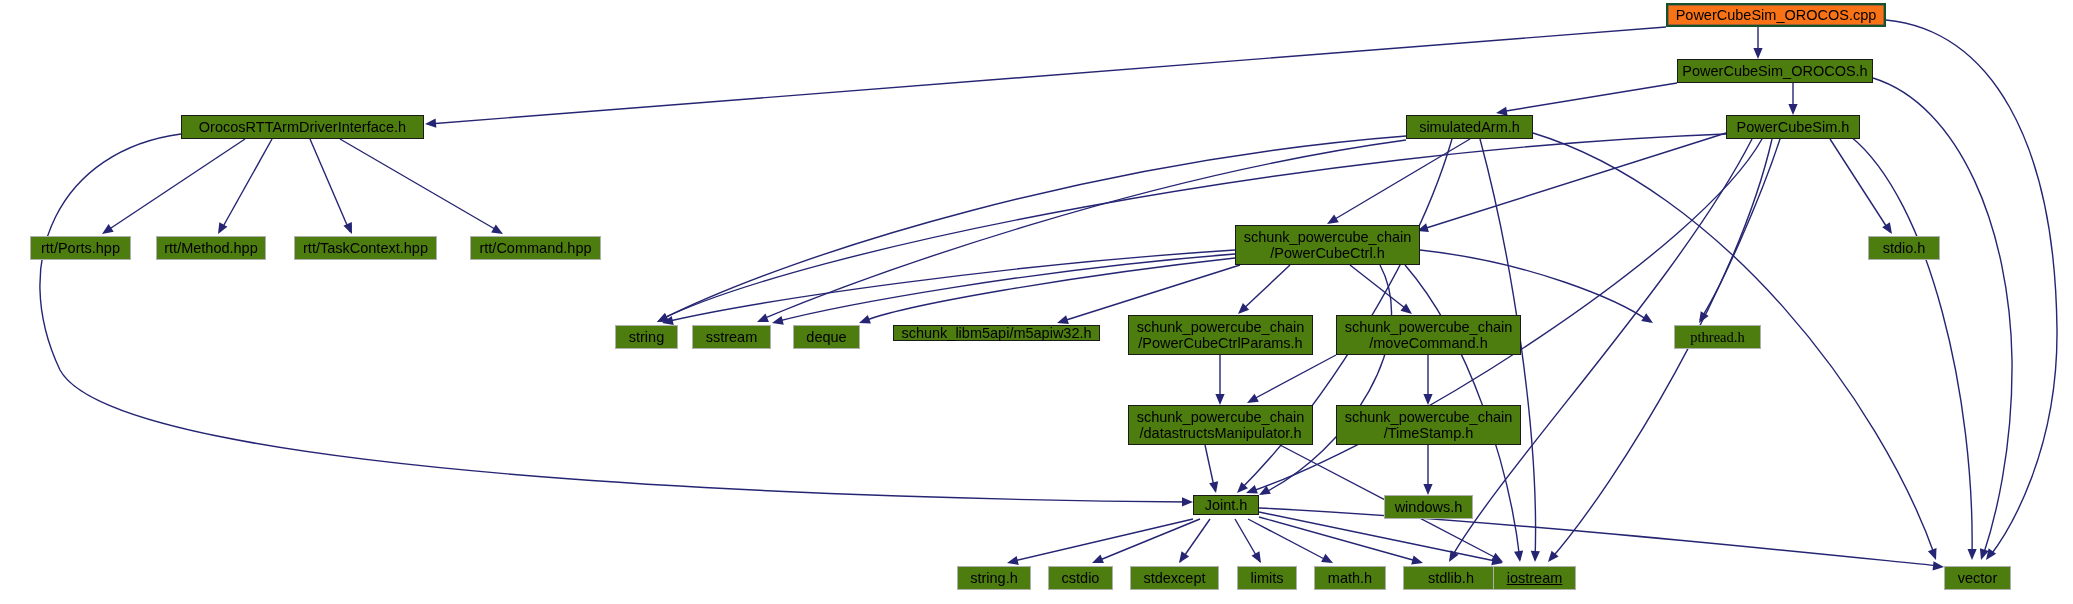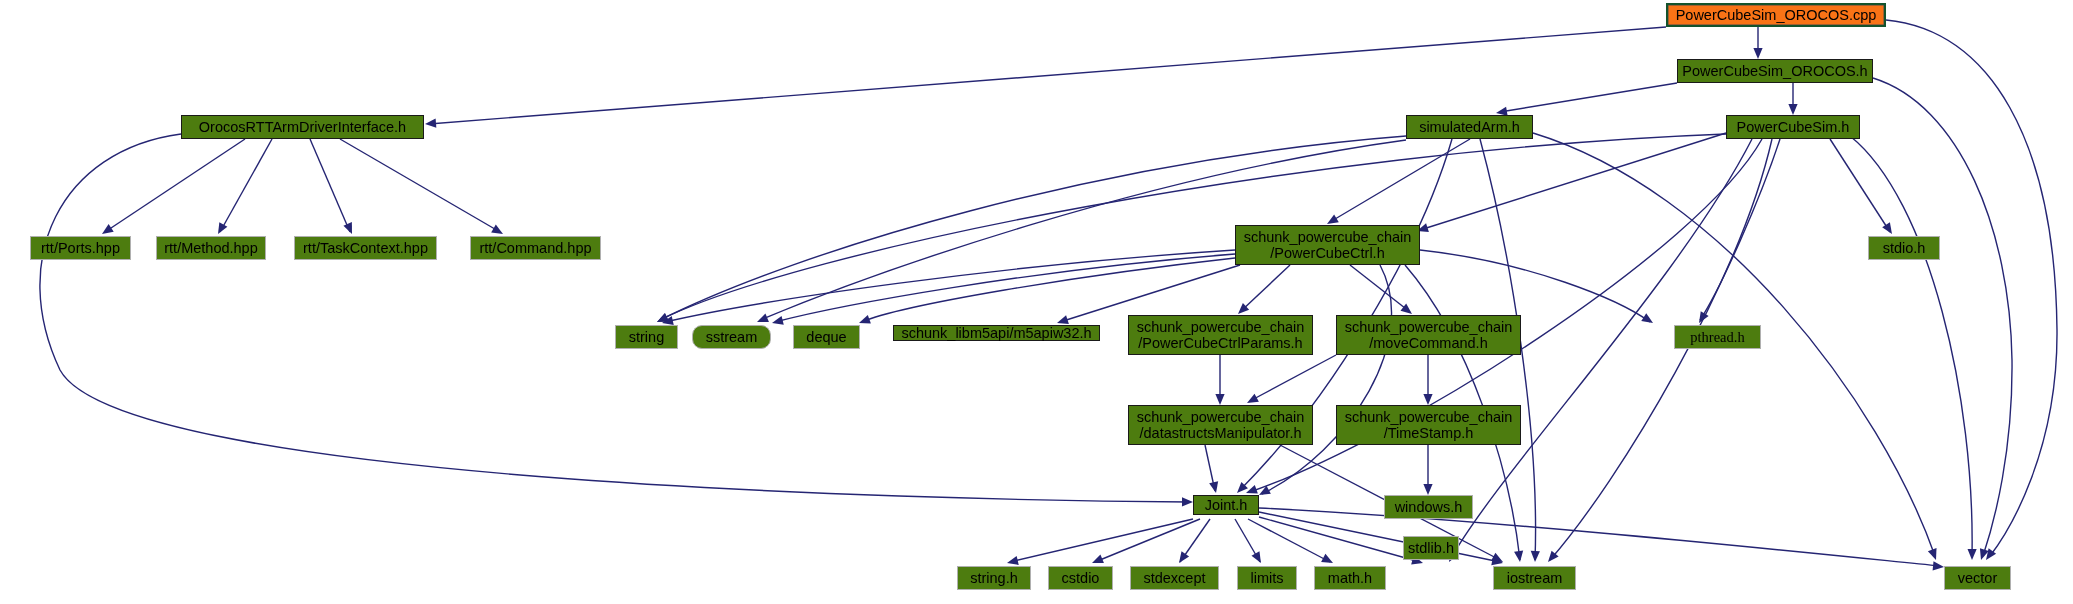--- a/index.html
+++ b/index.html
@@ -160,36 +160,36 @@
       <div class="node black" style="left: 1726px; top: 115px; width: 134px; height: 24px;"><span class="label">PowerCubeSim.h</span></div>
       <div class="node black" style="left: 181px; top: 115px; width: 243px; height: 24px;"><span class="label">OrocosRTTArmDriverInterface.h</span></div>
       <div class="node" style="left: 30px; top: 236px; width: 101px; height: 24px;"><span class="label">rtt/Ports.hpp</span></div>
       <div class="node" style="left: 156px; top: 236px; width: 110px; height: 24px;"><span class="label">rtt/Method.hpp</span></div>
       <div class="node" style="left: 294px; top: 236px; width: 143px; height: 24px;"><span class="label">rtt/TaskContext.hpp</span></div>
       <div class="node" style="left: 470px; top: 236px; width: 131px; height: 24px;"><span class="label">rtt/Command.hpp</span></div>
       <div class="node black" style="left: 1235px; top: 225px; width: 185px; height: 40px;"><span class="label">schunk_powercube_chain
 /PowerCubeCtrl.h</span></div>
       <div class="node" style="left: 1868px; top: 236px; width: 72px; height: 24px;"><span class="label">stdio.h</span></div>
       <div class="node" style="left: 615px; top: 325px; width: 63px; height: 24px;"><span class="label">string</span></div>
-      <div class="node" style="left: 692px; top: 325px; width: 79px; height: 24px; border-radius: 10px;"><span class="label">sstream</span></div>
+      <div class="node" style="left: 692px; top: 325px; width: 79px; height: 24px;"><span class="label">sstream</span></div>
       <div class="node" style="left: 793px; top: 325px; width: 67px; height: 24px;"><span class="label">deque</span></div>
       <div class="node black" style="left: 884px; top: 325px; width: 207px; height: 16px; margin-left: 9px;"><span class="label">schunk_libm5api/m5apiw32.h</span></div>
       <div class="node black" style="left: 1128px; top: 315px; width: 185px; height: 40px;"><span class="label">schunk_powercube_chain
 /PowerCubeCtrlParams.h</span></div>
       <div class="node black" style="left: 1336px; top: 315px; width: 185px; height: 40px;"><span class="label">schunk_powercube_chain
 /moveCommand.h</span></div>
       <div class="node" style="left: 1674px; top: 325px; width: 87px; height: 24px; font-family: Liberation Serif, serif;"><span class="label">pthread.h</span></div>
       <div class="node black" style="left: 1128px; top: 405px; width: 185px; height: 40px;"><span class="label">schunk_powercube_chain
 /datastructsManipulator.h</span></div>
       <div class="node black" style="left: 1336px; top: 405px; width: 185px; height: 40px;"><span class="label">schunk_powercube_chain
 /TimeStamp.h</span></div>
       <div class="node black" style="left: 1193px; top: 495px; width: 66px; height: 20px;"><span class="label">Joint.h</span></div>
       <div class="node" style="left: 1384px; top: 495px; width: 89px; height: 24px;"><span class="label">windows.h</span></div>
       <div class="node" style="left: 957px; top: 566px; width: 74px; height: 24px;"><span class="label">string.h</span></div>
       <div class="node" style="left: 1048px; top: 566px; width: 65px; height: 24px;"><span class="label">cstdio</span></div>
       <div class="node" style="left: 1130px; top: 566px; width: 89px; height: 24px;"><span class="label">stdexcept</span></div>
       <div class="node" style="left: 1237px; top: 566px; width: 60px; height: 24px;"><span class="label">limits</span></div>
       <div class="node" style="left: 1314px; top: 566px; width: 72px; height: 24px;"><span class="label">math.h</span></div>
-      <div class="node" style="left: 1403px; top: 536px; width: 56px; height: 24px;"><span class="label">stdlib.h</span></div>
-      <div class="node" style="left: 1493px; top: 566px; width: 83px; height: 24px;"><span class="label">iostream</span></div>
+      <div class="node" style="left: 1403px; top: 566px; width: 96px; height: 24px;"><span class="label">stdlib.h</span></div>
+      <div class="node" style="left: 1493px; top: 566px; width: 83px; height: 24px; text-decoration: underline;"><span class="label">iostream</span></div>
       <div class="node" style="left: 1944px; top: 566px; width: 67px; height: 24px;"><span class="label">vector</span></div>
     </div>
 </div>
 
 </body></html>

